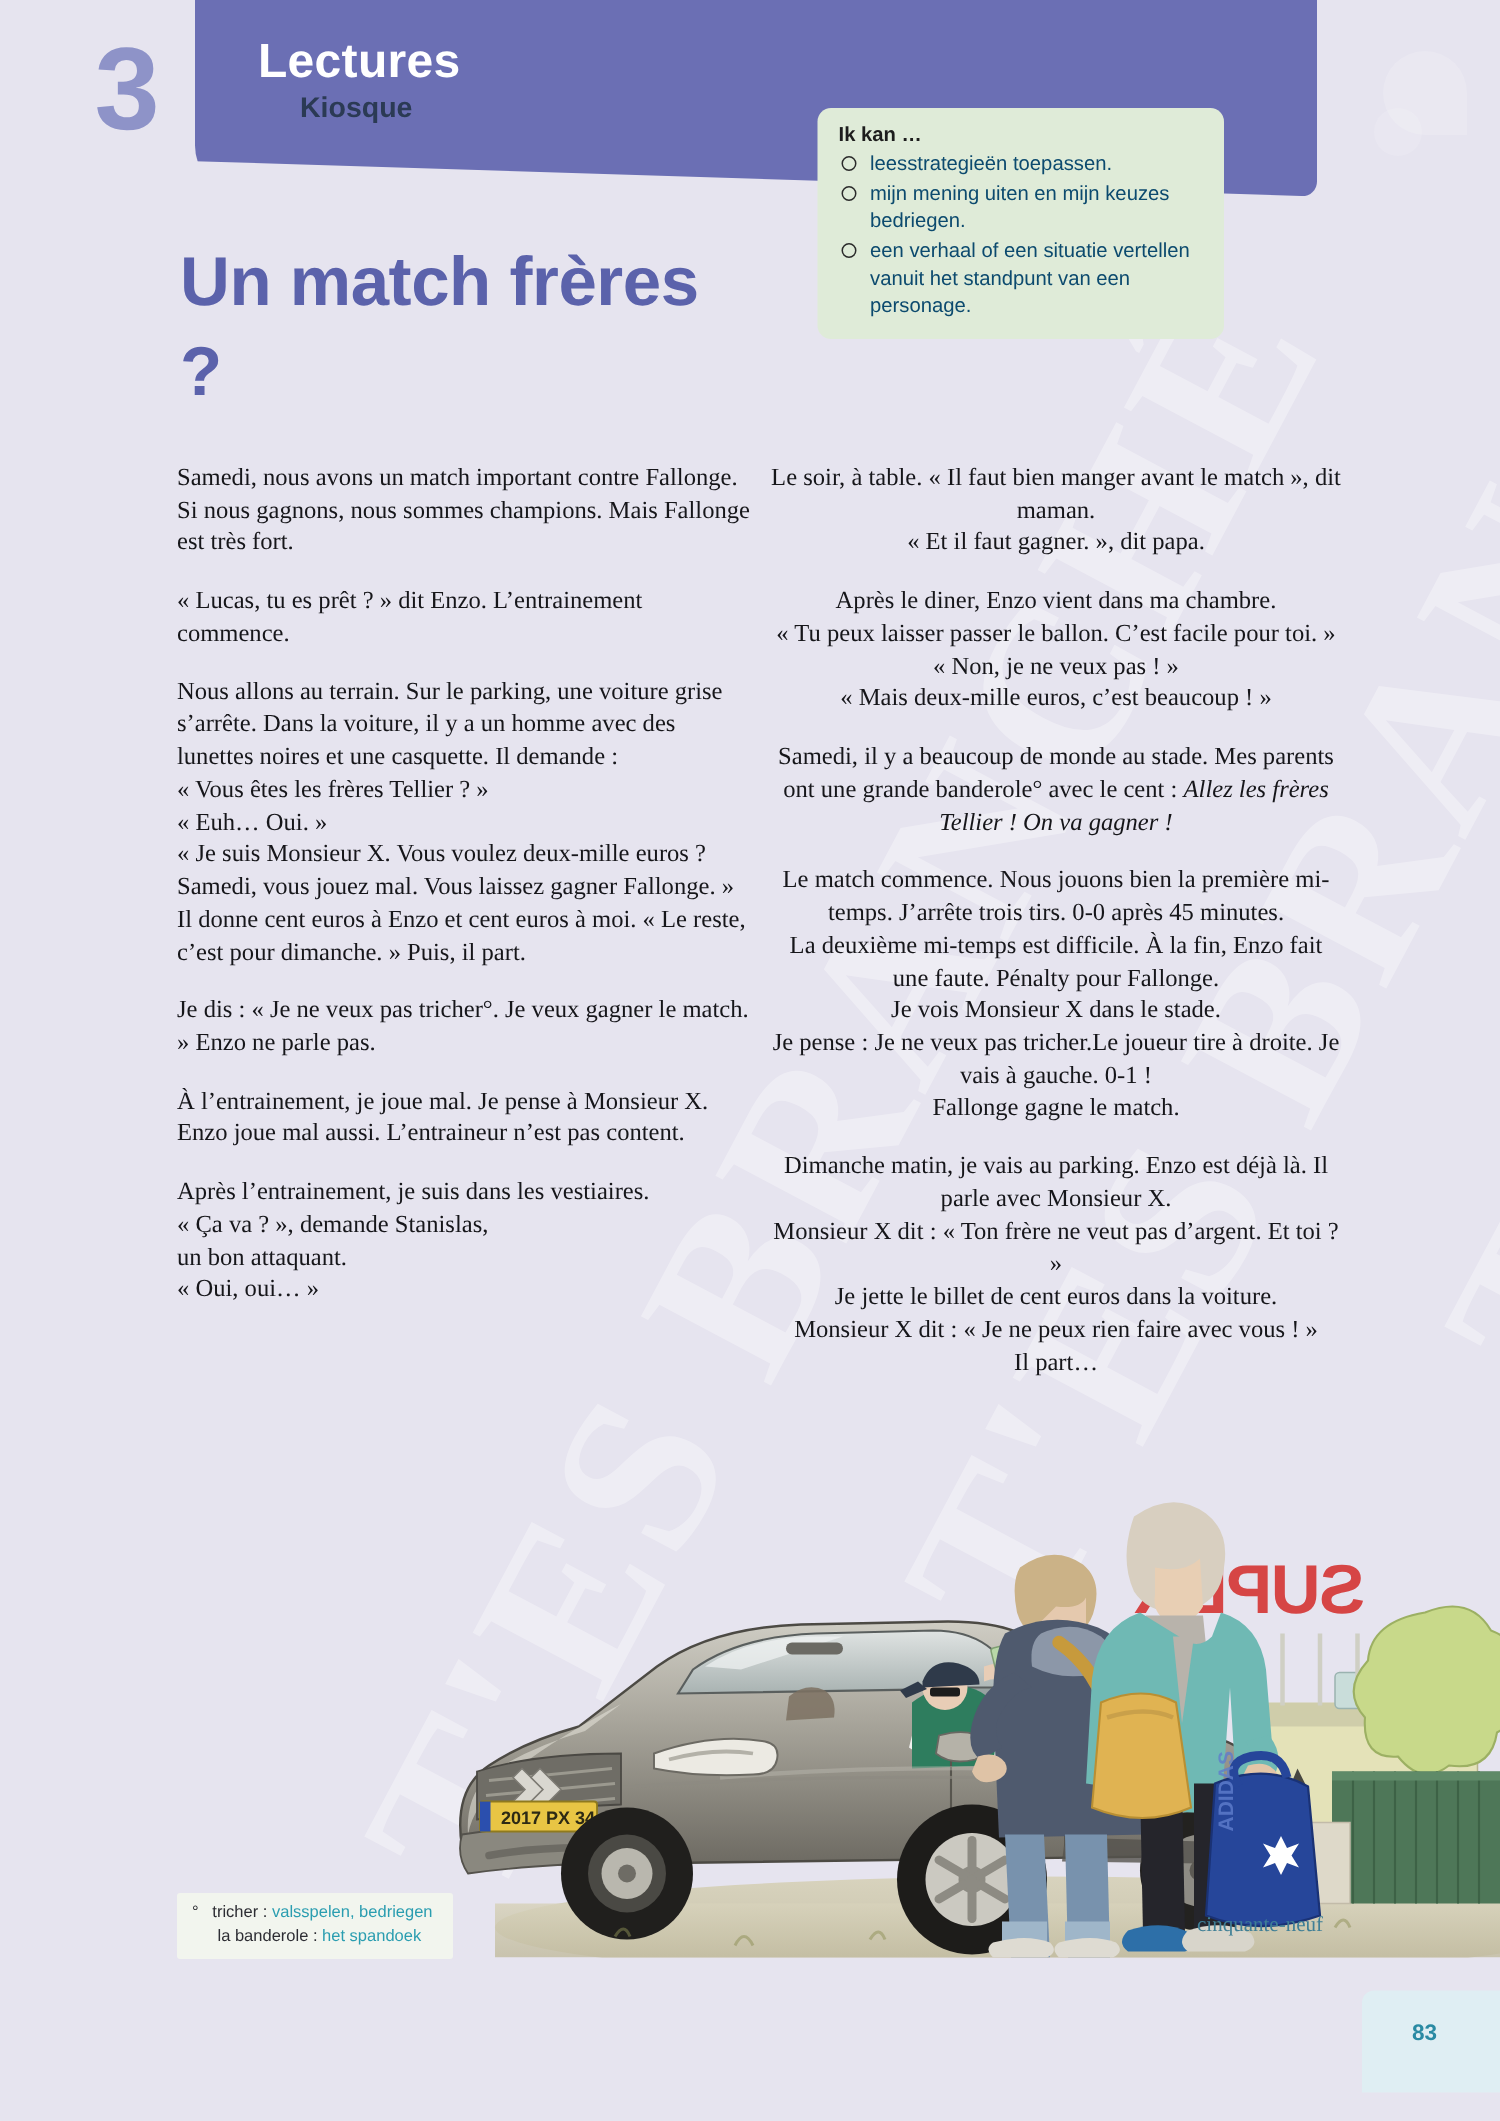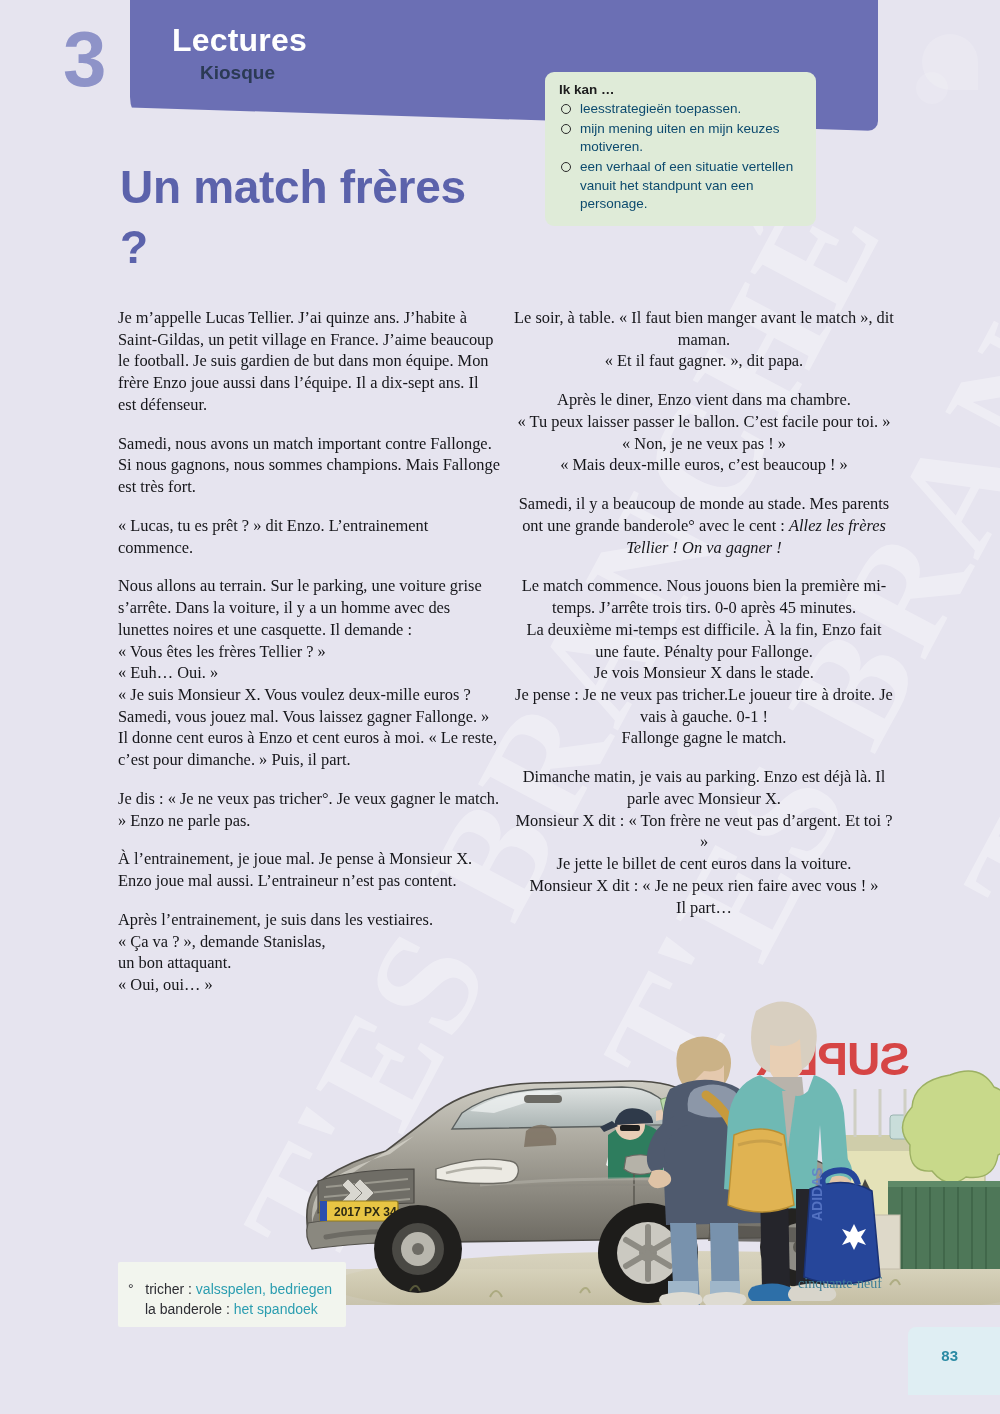--- a/index.html
+++ b/index.html
@@ -163,23 +163,23 @@
     left: 290px; top: 985px;
     width: 710px; height: 320px;
     z-index: 4;
   }
 
   
   .footnote {
     position: absolute;
     left: 118px; top: 1262px;
     background: #f2f5ee;
-    padding: 18px 14px 7px 10px;
+    padding: 6px 14px 7px 10px;
     border-radius: 2px;
-    font-size: 14px;
+    font-size: 11px;
     line-height: 1.42;
     color: #2d2d33;
     z-index: 6;
   }
   .fn-deg { color: #2d2d33; }
   .fn-nl  { color: #2a9db0; }
 
   
   .footer-tab {
     position: absolute;
@@ -227,32 +227,31 @@
 </div>
 
 <div class="ikkan">
   <div class="ikkan-title">Ik kan …</div>
   <div class="ikkan-item">
     <span class="ikkan-bullet"></span>
     <span>leesstrategieën toepassen.</span>
   </div>
   <div class="ikkan-item">
     <span class="ikkan-bullet"></span>
-    <span>mijn mening uiten en mijn keuzes motiveren.</span>
+    <span>mijn mening uiten en mijn keuzes bedriegen.</span>
   </div>
   <div class="ikkan-item">
     <span class="ikkan-bullet"></span>
     <span>een verhaal of een situatie vertellen vanuit het standpunt van een personage.</span>
   </div>
 </div>
 
 <div class="main-title">Un match frères ?</div>
 
 <div class="col col-left">
-  <p>Je m’appelle Lucas Tellier. J’ai quinze ans. J’habite à Saint-Gildas, un petit village en France. J’aime beaucoup le football. Je suis gardien de but dans mon équipe. Mon frère Enzo joue aussi dans l’équipe. Il a dix-sept ans. Il est défenseur.</p>
   <p>Samedi, nous avons un match important contre Fallonge. Si nous gagnons, nous sommes champions. Mais Fallonge est très fort.</p>
   <p>« Lucas, tu es prêt ? » dit Enzo. L’entrainement commence.</p>
   <p>Nous allons au terrain. Sur le parking, une voiture grise s’arrête. Dans la voiture, il y a un homme avec des lunettes noires et une casquette. Il demande :<br>« Vous êtes les frères Tellier ? »<br>« Euh… Oui. »<br>« Je suis Monsieur X. Vous voulez deux-mille euros ? Samedi, vous jouez mal. Vous laissez gagner Fallonge. » Il donne cent euros à Enzo et cent euros à moi. « Le reste, c’est pour dimanche. » Puis, il part.</p>
   <p>Je dis : « Je ne veux pas tricher°. Je veux gagner le match. » Enzo ne parle pas.</p>
   <p>À l’entrainement, je joue mal. Je pense à Monsieur X. Enzo joue mal aussi. L’entraineur n’est pas content.</p>
   <p>Après l’entrainement, je suis dans les vestiaires.<br>« Ça va ? », demande Stanislas,<br>un bon attaquant.<br>« Oui, oui… »</p>
 </div>
 
 <div class="col col-right">
   <p>Le soir, à table. « Il faut bien manger avant le match », dit maman.<br>« Et il faut gagner. », dit papa.</p>

